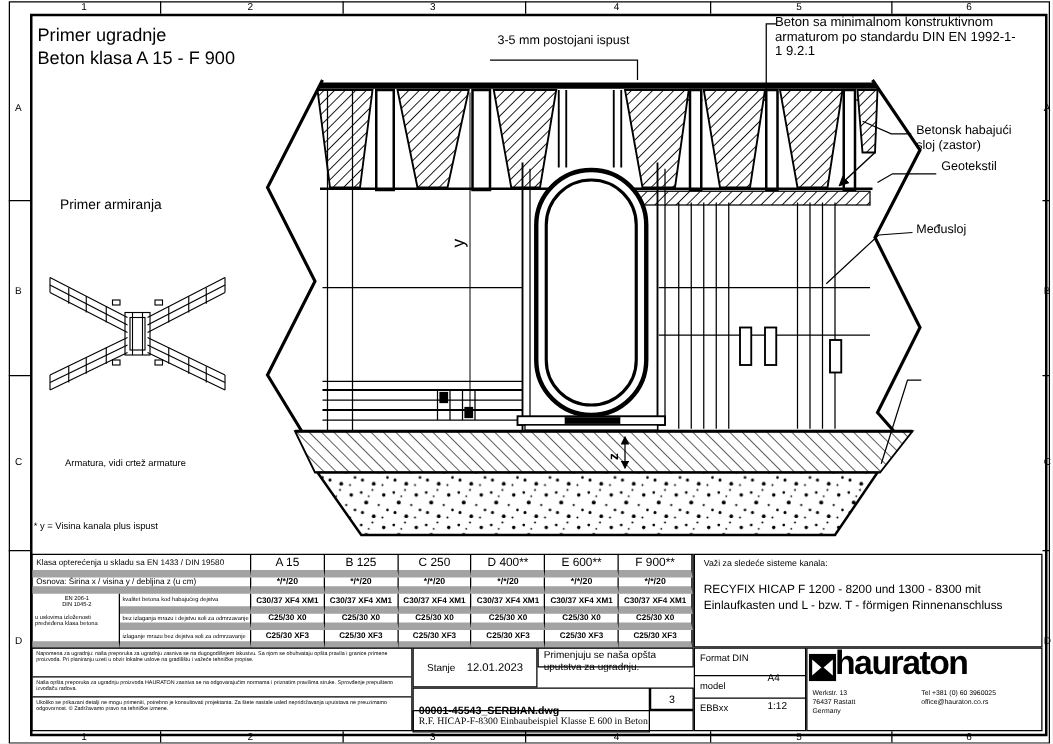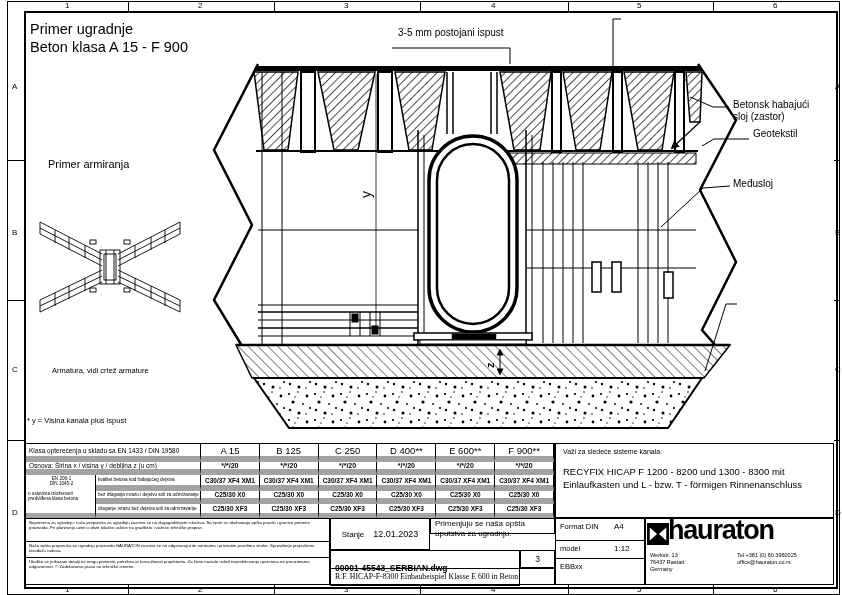--- a/index.html
+++ b/index.html
@@ -46,21 +46,21 @@
       line-height:10px;padding:0 4px;}
   #tb-file{left:330px;top:550px;width:190px;height:36px;display:flex;align-items:center;
       font-size:8.5px;padding-left:4px;font-weight:bold;}
   #tb-page{left:520px;top:550px;width:35px;height:18px;display:flex;align-items:center;
       justify-content:center;font-size:8.5px;}
   #tb-doc{left:330px;top:568px;width:225px;height:17px;display:flex;align-items:center;
       font-size:7.8px;padding-left:4px;font-family:Liberation Serif, serif;}
   #tb-fmt{left:555px;top:518px;width:90px;height:67px;}
   .fmt-row{display:flex;border-bottom:1px solid #000;box-sizing:border-box;}
   .fmt-row .k{flex:1;font-size:7.5px;padding:3px 0 0 4px;}
-  .fmt-row .v{width:30px;font-size:8px;padding-top:3px;}
+  .fmt-row .v{width:30px;font-size:8px;padding-top:19px;}
   #tb-logo{left:645px;top:518px;width:189px;height:67px;}
   #brand-text{left:668px;top:515px;font-size:27px;font-weight:800;letter-spacing:-1.2px;}
   #brand-icon{left:647px;top:523px;width:22px;height:22px;}
   .addr{font-size:5.5px;line-height:6.8px;}
   #tb-addr{left:650px;top:552px;}
   #tb-contact{left:737px;top:552px;}
 </style>
 </head>
 <body>
 
@@ -286,20 +286,21 @@
 
   <div class="abs" id="doc-title-block">
     <div>Primer ugradnje</div>
     <div>Beton klasa A 15 - F 900</div>
   </div>
   <div class="abs" id="reinf-title">Primer armiranja</div>
   <div class="abs" id="reinf-caption">Armatura, vidi crtež armature</div>
   <div class="abs" id="footnote">* y = Visina kanala plus ispust</div>
 
   <div class="abs ann" style="left:398px;top:27px;width:130px">3-5 mm postojani ispust</div>
+  <div class="abs ann" style="left:620px;top:13px;width:198px;font-size:10.5px">Beton sa minimalnom konstruktivnom armaturom po standardu DIN EN 1992-1-1 9.2.1</div>
   <div class="abs ann" style="left:733px;top:99px;width:90px">Betonsk habajući sloj (zastor)</div>
   <div class="abs ann" style="left:753px;top:128px;width:70px">Geotekstil</div>
   <div class="abs ann" style="left:733px;top:178px;width:70px">Međusloj</div>
 
   <div class="abs" id="spec-table">
     <div class="lbl span2">Klasa opterećenja u skladu sa EN 1433 / DIN 19580</div>
     <div class="clshead">A 15</div>
     <div class="clshead">B 125</div>
     <div class="clshead">C 250</div>
     <div class="clshead">D 400**</div>

